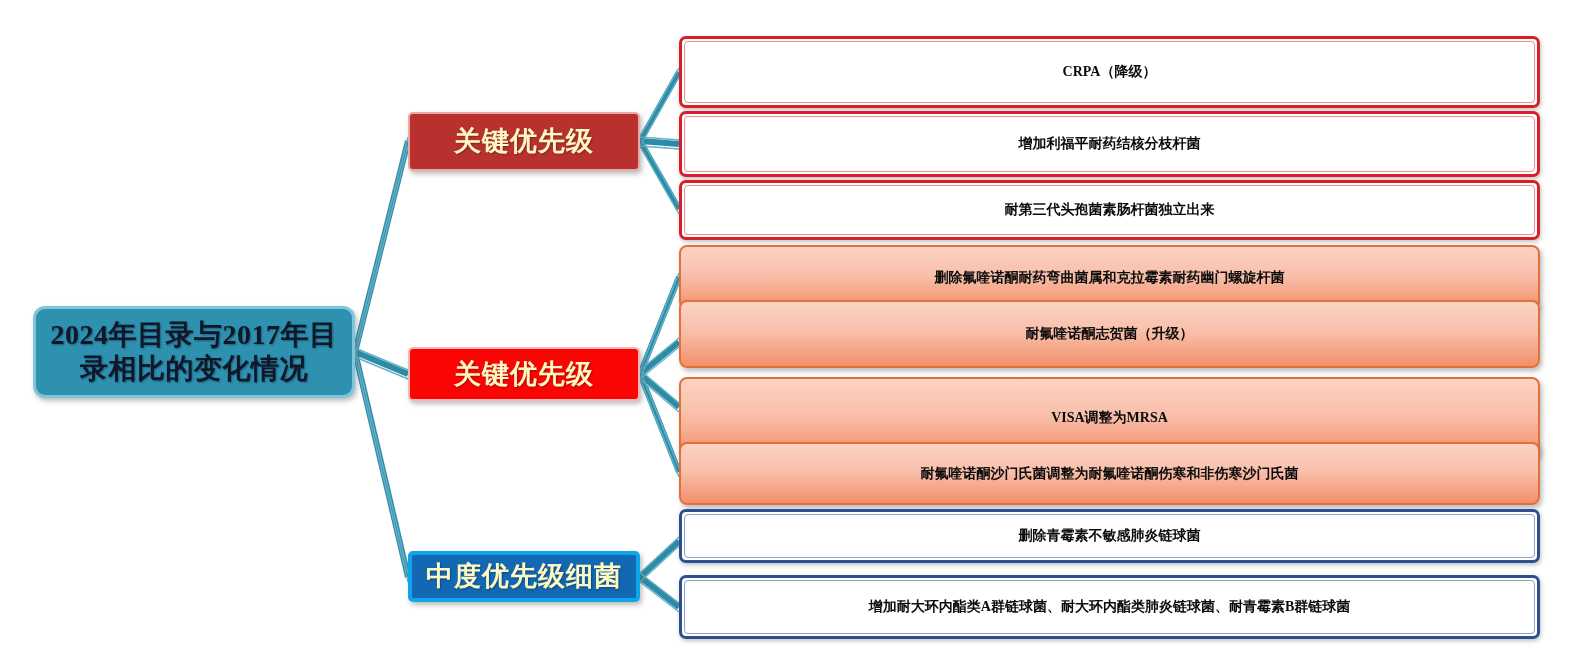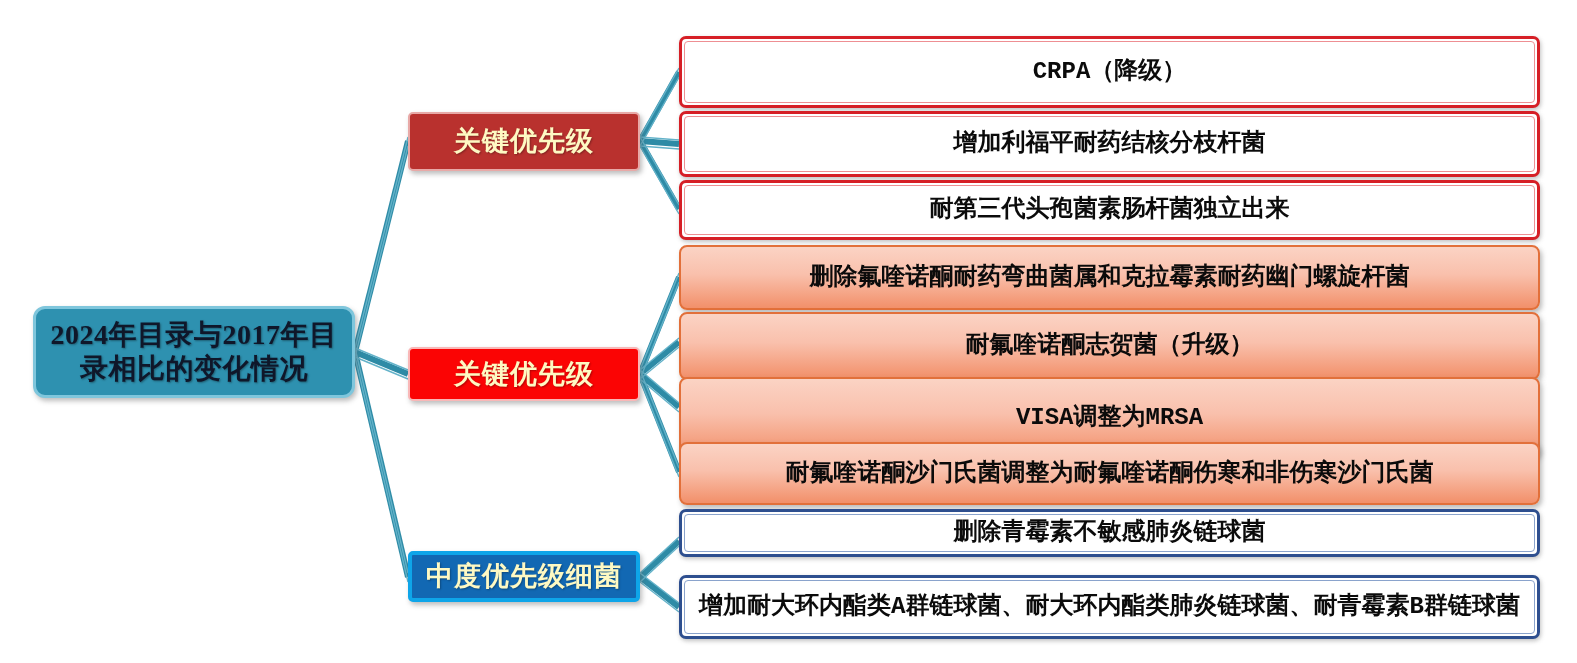--- a/index.html
+++ b/index.html
@@ -94,23 +94,22 @@
     border: 4px solid #0ea5e9;
   }
 
   
   .item-node {
     left: 679px;
     width: 861px;
   }
   .item-node .node-label {
     color: #0b0b0b;
-    font-size: 24px;
+    font-size: 14px;
     font-weight: 700;
-    font-family: Liberation Mono, monospace;
   }
 
   
   .item-red {
     background: #ffffff;
     border: 3px solid #D61F26;
     border-radius: 7px;
     box-shadow: 1px 2px 4px rgba(120,120,120,0.45);
   }
   .item-red::after {
@@ -225,30 +224,30 @@
   <div class="node item-node item-red" style="top:111px;height:66px;">
     <span class="node-label">增加利福平耐药结核分枝杆菌</span>
   </div>
   <div class="node item-node item-red" style="top:180px;height:60px;">
     <span class="node-label">耐第三代头孢菌素肠杆菌独立出来</span>
   </div>
 
   <div class="node item-node item-peach" style="top:245px;height:65px;">
     <span class="node-label">删除氟喹诺酮耐药弯曲菌属和克拉霉素耐药幽门螺旋杆菌</span>
   </div>
-  <div class="node item-node item-peach" style="top:312px;height:68px;">
+  <div class="node item-node item-peach" style="top:300px;height:68px;">
     <span class="node-label">耐氟喹诺酮志贺菌（升级）</span>
   </div>
   <div class="node item-node item-peach" style="top:377px;height:81px;">
     <span class="node-label">VISA调整为MRSA</span>
   </div>
   <div class="node item-node item-peach" style="top:442px;height:63px;">
     <span class="node-label">耐氟喹诺酮沙门氏菌调整为耐氟喹诺酮伤寒和非伤寒沙门氏菌</span>
   </div>
 
-  <div class="node item-node item-blue" style="top:509px;height:48px;">
+  <div class="node item-node item-blue" style="top:509px;height:54px;">
     <span class="node-label">删除青霉素不敏感肺炎链球菌</span>
   </div>
   <div class="node item-node item-blue" style="top:575px;height:64px;">
     <span class="node-label">增加耐大环内酯类A群链球菌、耐大环内酯类肺炎链球菌、耐青霉素B群链球菌</span>
   </div>
 
 </div>
 
 </body></html>

